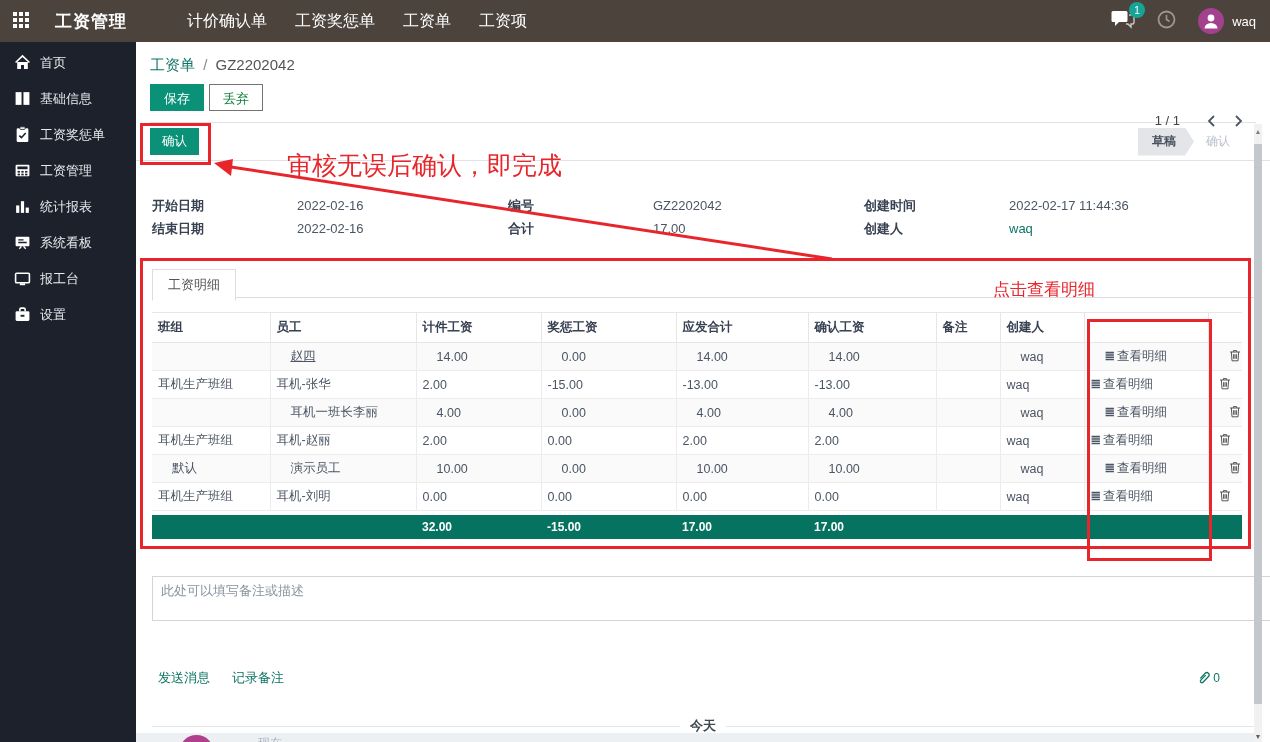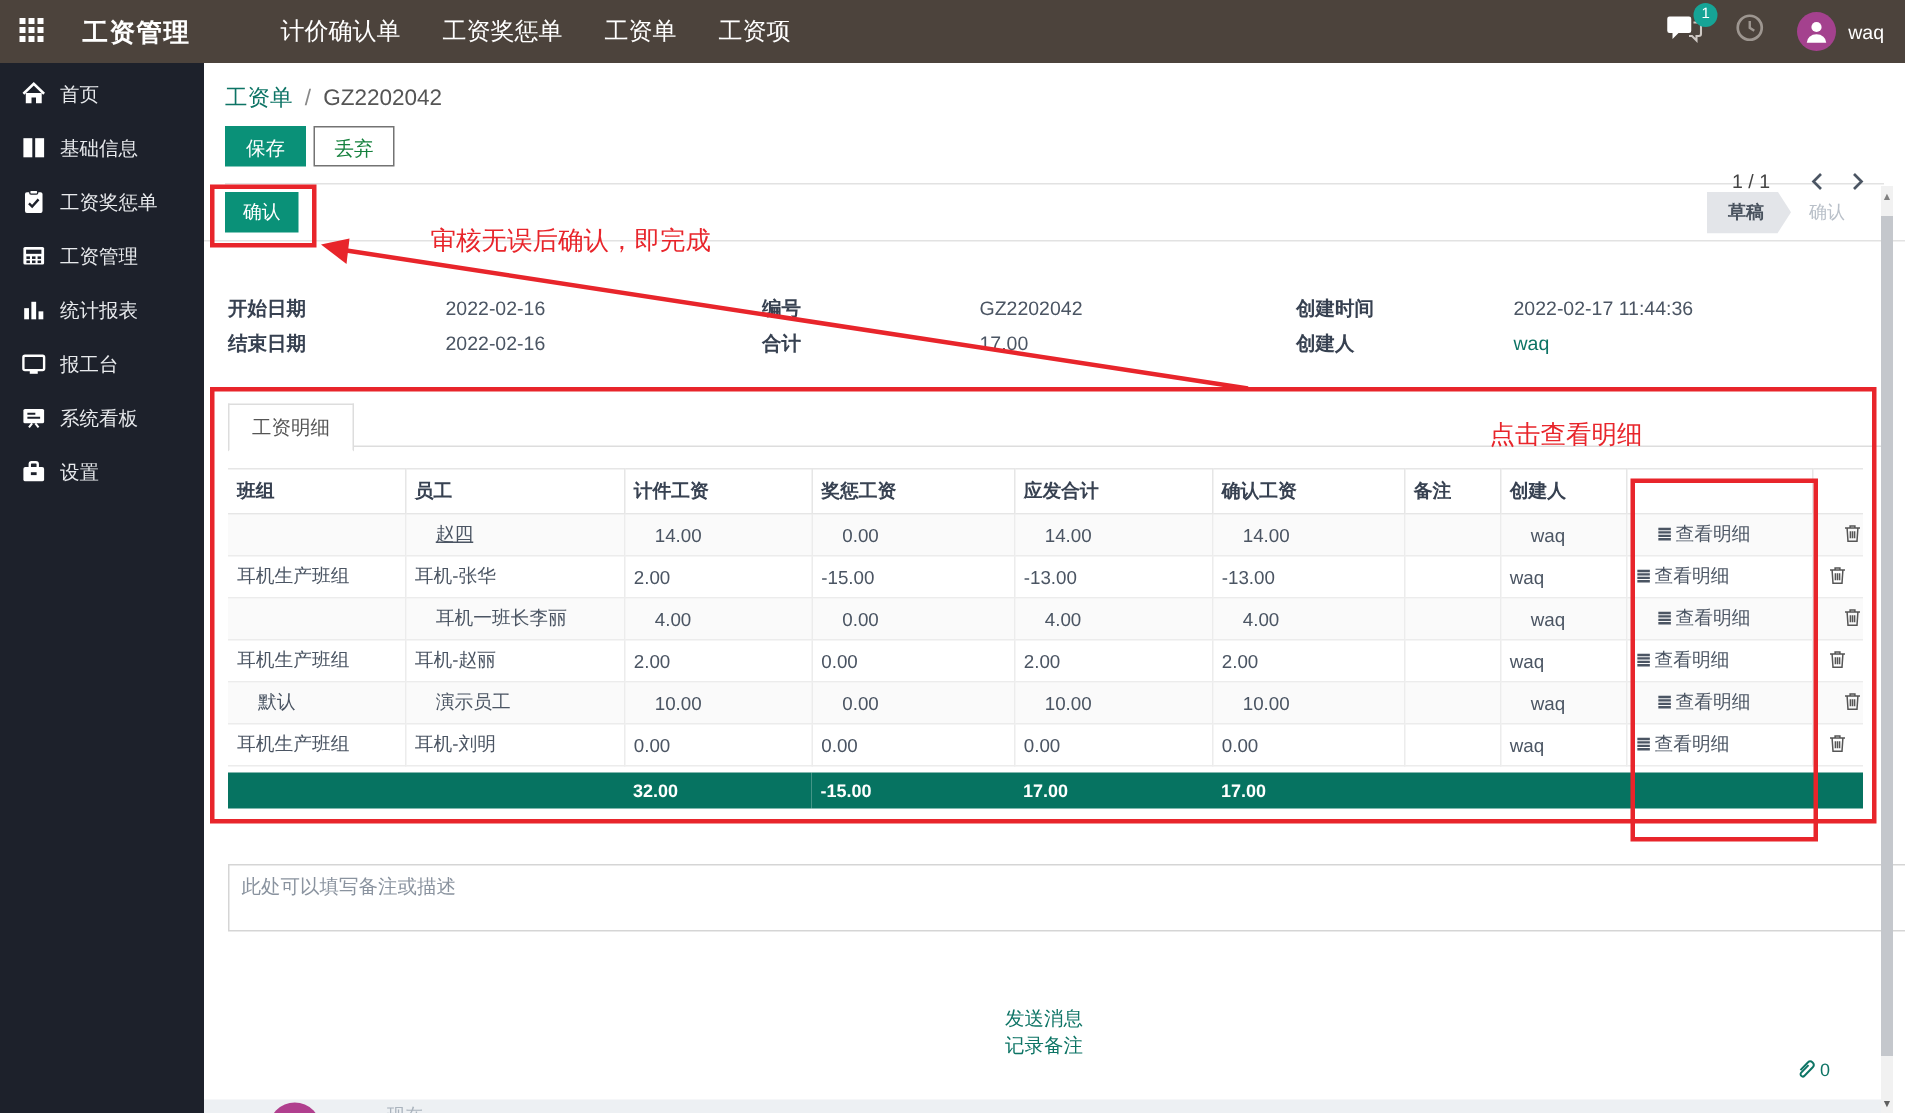--- a/index.html
+++ b/index.html
@@ -93,21 +93,21 @@
   .totals { margin-top:4px; }
   table.totals-t { width:1090px; border-collapse:collapse; table-layout:fixed; }
   table.totals-t td { background:#067361; color:#fff; font-size:12px; font-weight:bold;
     padding:5px 6px; height:23px; }
 
   
   .composer { margin:37px 14px 0 16px; }
   .composer textarea { width:1212px; height:45px; border:1px solid #d5d5d5; resize:none;
     font-size:13px; color:#4b5563; padding:5px 8px; font-family:"Liberation Sans",sans-serif; outline:none; }
   .composer textarea::placeholder { color:#8a939f; }
-  .chat-actions { margin:44px 14px 0 22px; display:flex; align-items:center; font-size:13px;flex-direction:column; }
+  .chat-actions { margin:44px 14px 0 22px; display:flex; align-items:center; font-size:13px; }
   .chat-link { color:#0d7465; cursor:pointer; margin-right:22px; }
   .attach { margin-left:auto; margin-right:36px; color:#0d7465; cursor:pointer;
     display:flex; align-items:center; gap:3px; font-size:12px; }
   .day-divider { margin:30px 16px 0 16px; display:flex; align-items:center; }
   .day-divider .dline { flex:1; height:1px; background:#e3e7eb; }
   .day-divider .dtext { font-size:13px; color:#3f4750; padding:0 10px; font-weight:bold; }
   .msg-band { position:absolute; left:0; top:691px; width:1118px; height:9px;
     background:#edf0f3; overflow:visible; }
   .msg-avatar { position:absolute; left:43px; top:2px; width:35px; height:35px;
     border-radius:50%; background:#b03f8e; }
@@ -121,21 +121,21 @@
   .sb-thumb { position:absolute; top:20px; left:0; width:8px; height:560px;
     background:#c4c7cc; cursor:pointer; }
   .sb-down { position:absolute; bottom:2px; left:0; width:8px; text-align:center;
     font-size:7px; color:#606060; cursor:pointer; }
 
   
   .anno { position:absolute; z-index:20; pointer-events:none; }
   .anno-rect { border:3px solid #e8252b; }
   .anno-text { color:#e8252b; }
   #anno-rect-confirm { left:140px; top:123px; width:71px; height:42px; }
-  #anno-text-confirm { left:287px; top:149px; font-size:17px; }
+  #anno-text-confirm { left:287px; top:149px; font-size:25px; }
   #anno-rect-table { left:140px; top:258px; width:1111px; height:291px; }
   #anno-text-detail { left:993px; top:278px; font-size:17px; }
   #anno-rect-detail { left:1087px; top:319px; width:125px; height:242px; }
   #anno-arrow { left:0; top:0; width:1270px; height:742px; }
 </style>
 </head>
 <body>
 
 <div class="topbar">
   <div class="apps-grid">
@@ -222,32 +222,32 @@
       <div class="side-item">
         <span class="sicon"><svg width="17" height="17" viewBox="0 0 16 16">
             <rect x="2" y="7" width="3" height="7" fill="#fff"></rect>
             <rect x="6.5" y="3" width="3" height="11" fill="#fff"></rect>
             <rect x="11" y="9" width="3" height="5" fill="#fff"></rect>
           </svg></span>
         <span>统计报表</span>
       </div>
       <div class="side-item">
         <span class="sicon"><svg width="17" height="17" viewBox="0 0 16 16">
-            <rect x="1.5" y="3" width="13" height="9" rx="1" fill="none" stroke="#fff" stroke-width="1.5"></rect>
-            <rect x="5.5" y="12.5" width="5" height="1.8" fill="#fff"></rect>
-          </svg></span>
-        <span>报工台</span>
-      </div>
-      <div class="side-item">
-        <span class="sicon"><svg width="17" height="17" viewBox="0 0 16 16">
             <rect x="1.5" y="2.5" width="13" height="9" rx="1" fill="#fff"></rect>
             <path d="M4 5.5h5M4 8h8" stroke="#1d212b" stroke-width="1.3"></path>
             <path d="M5 14l2-2.5M11 14l-2-2.5" stroke="#fff" stroke-width="1.3"></path>
           </svg></span>
         <span>系统看板</span>
+      </div>
+      <div class="side-item">
+        <span class="sicon"><svg width="17" height="17" viewBox="0 0 16 16">
+            <rect x="1.5" y="3" width="13" height="9" rx="1" fill="none" stroke="#fff" stroke-width="1.5"></rect>
+            <rect x="5.5" y="12.5" width="5" height="1.8" fill="#fff"></rect>
+          </svg></span>
+        <span>报工台</span>
       </div>
       <div class="side-item">
         <span class="sicon"><svg width="17" height="17" viewBox="0 0 16 16">
             <rect x="1.5" y="5" width="13" height="9" rx="1.2" fill="#fff"></rect>
             <path d="M5.5 5V3.2A1.2 1.2 0 0 1 6.7 2h2.6a1.2 1.2 0 0 1 1.2 1.2V5" fill="none" stroke="#fff" stroke-width="1.5"></path>
             <rect x="6.2" y="8.3" width="3.6" height="1.8" fill="#1d212b"></rect>
           </svg></span>
         <span>设置</span>
       </div>
     </nav>

